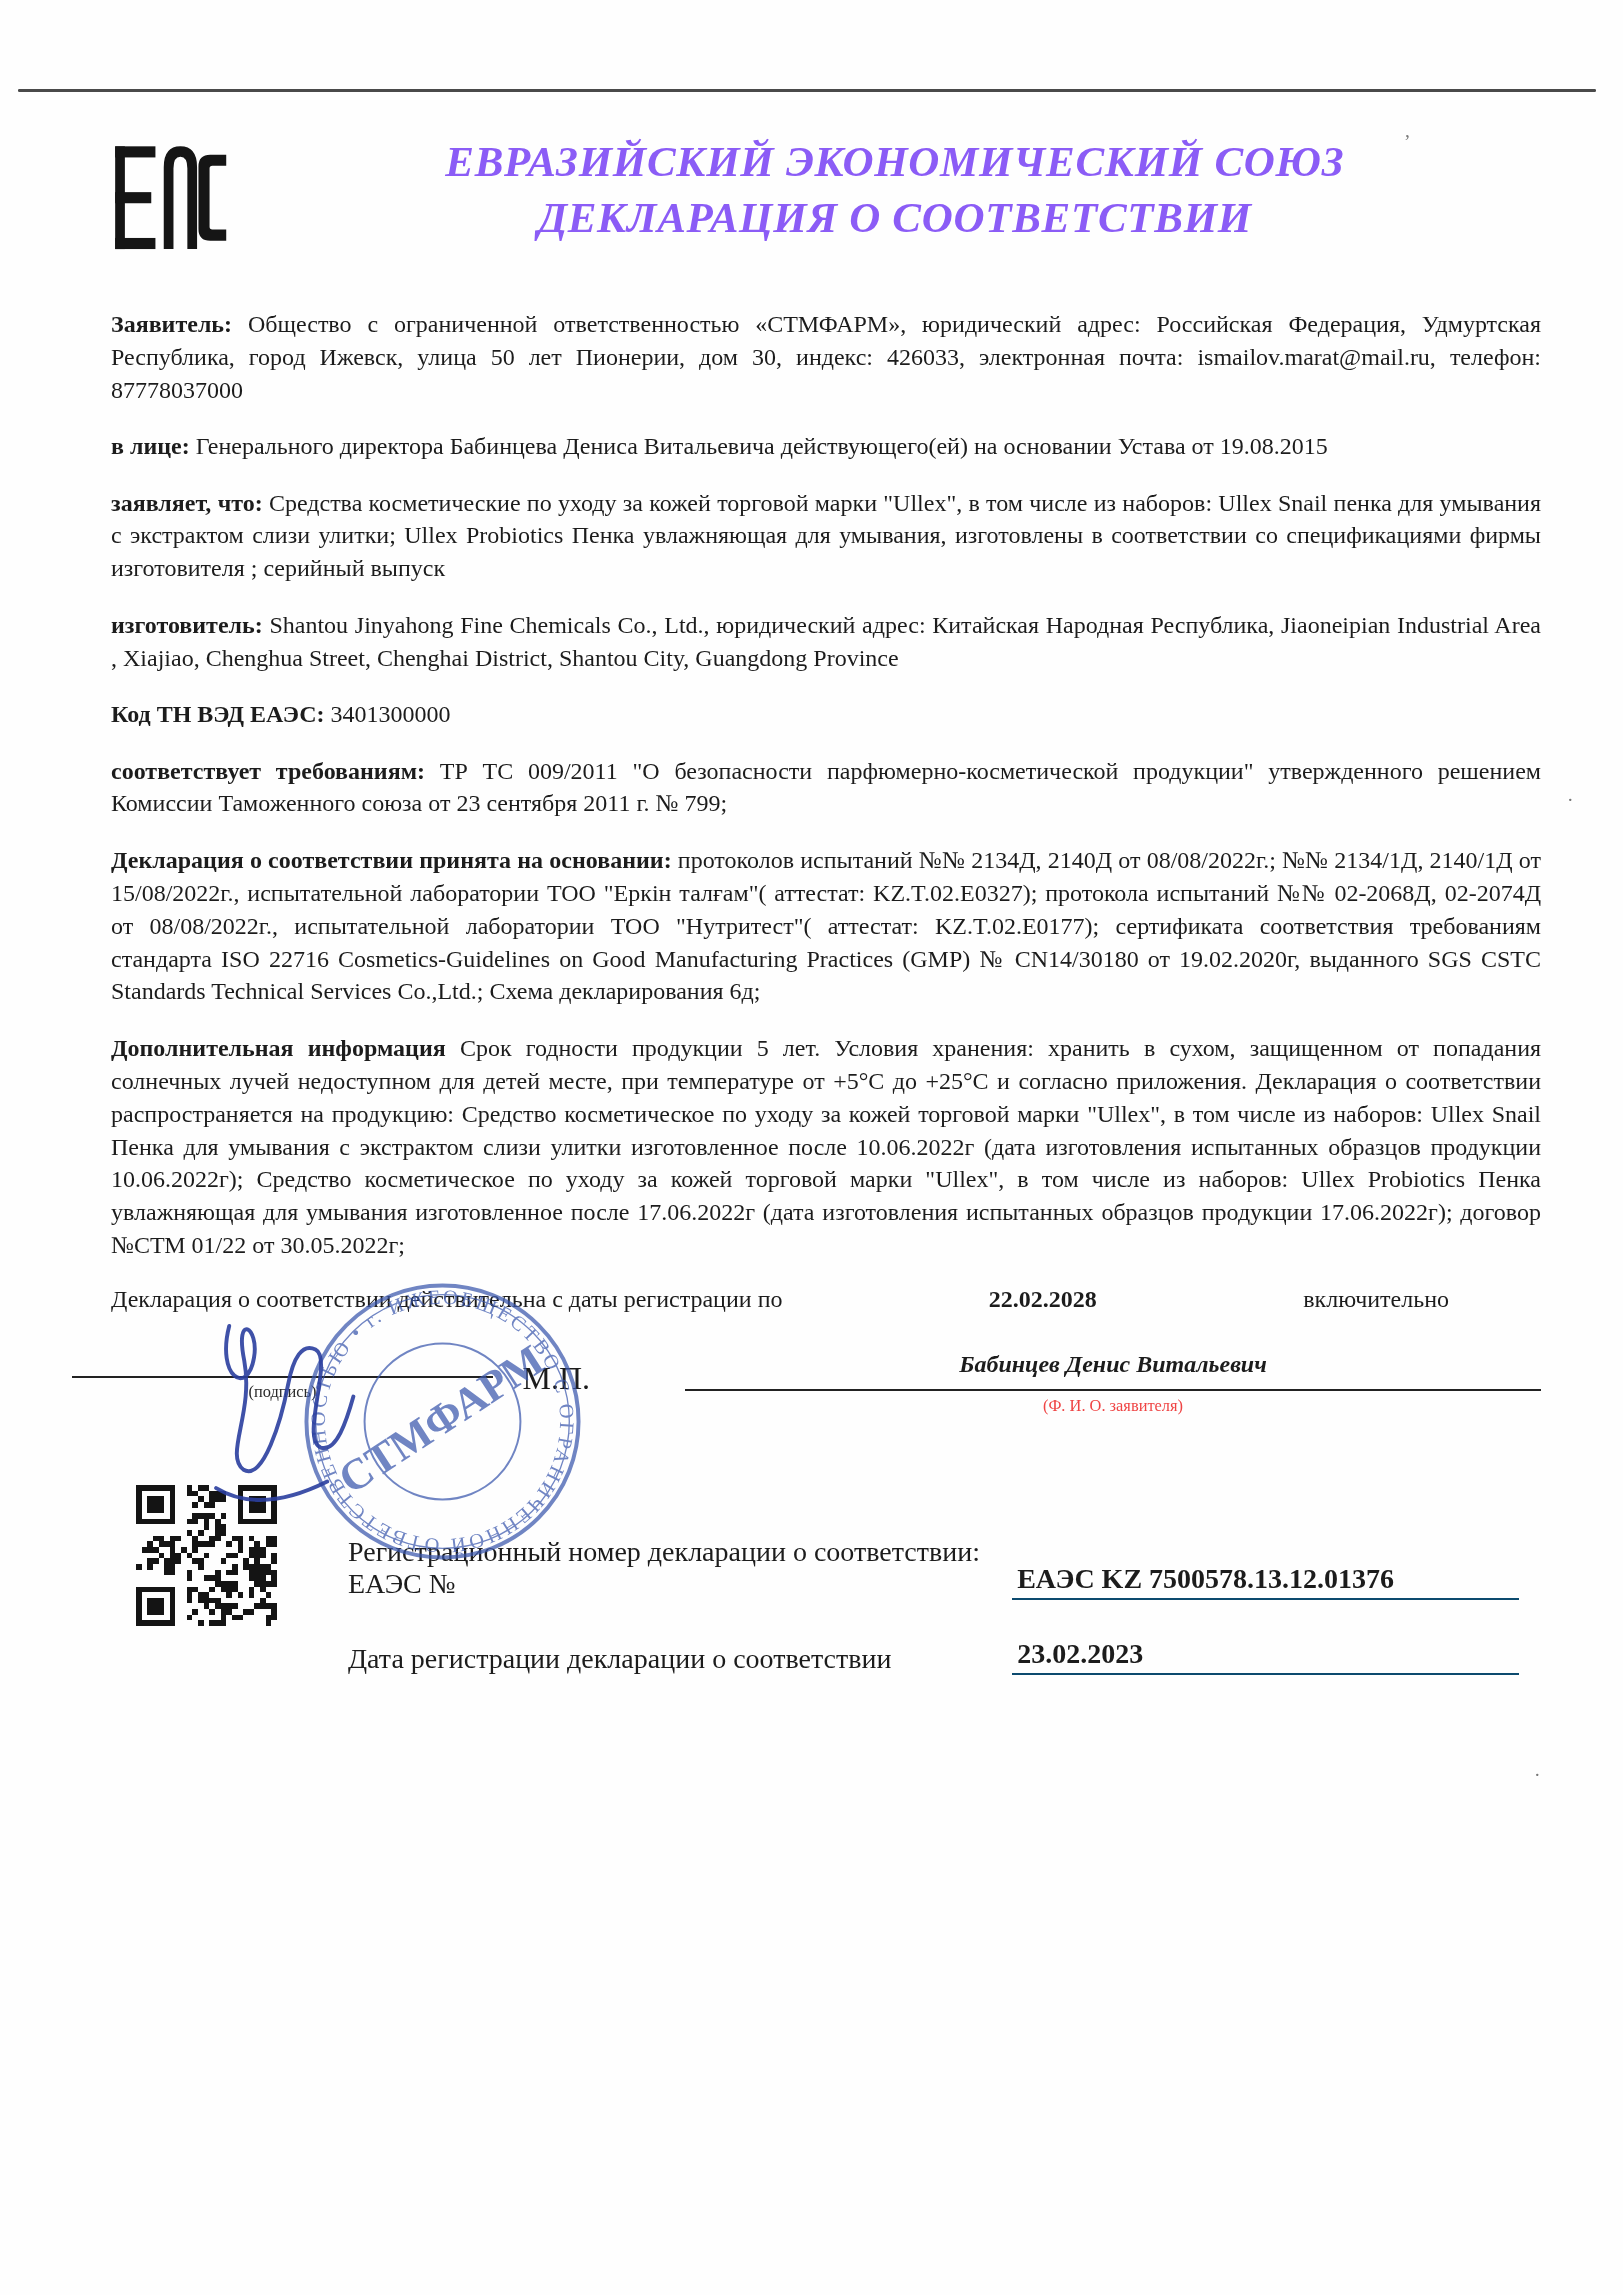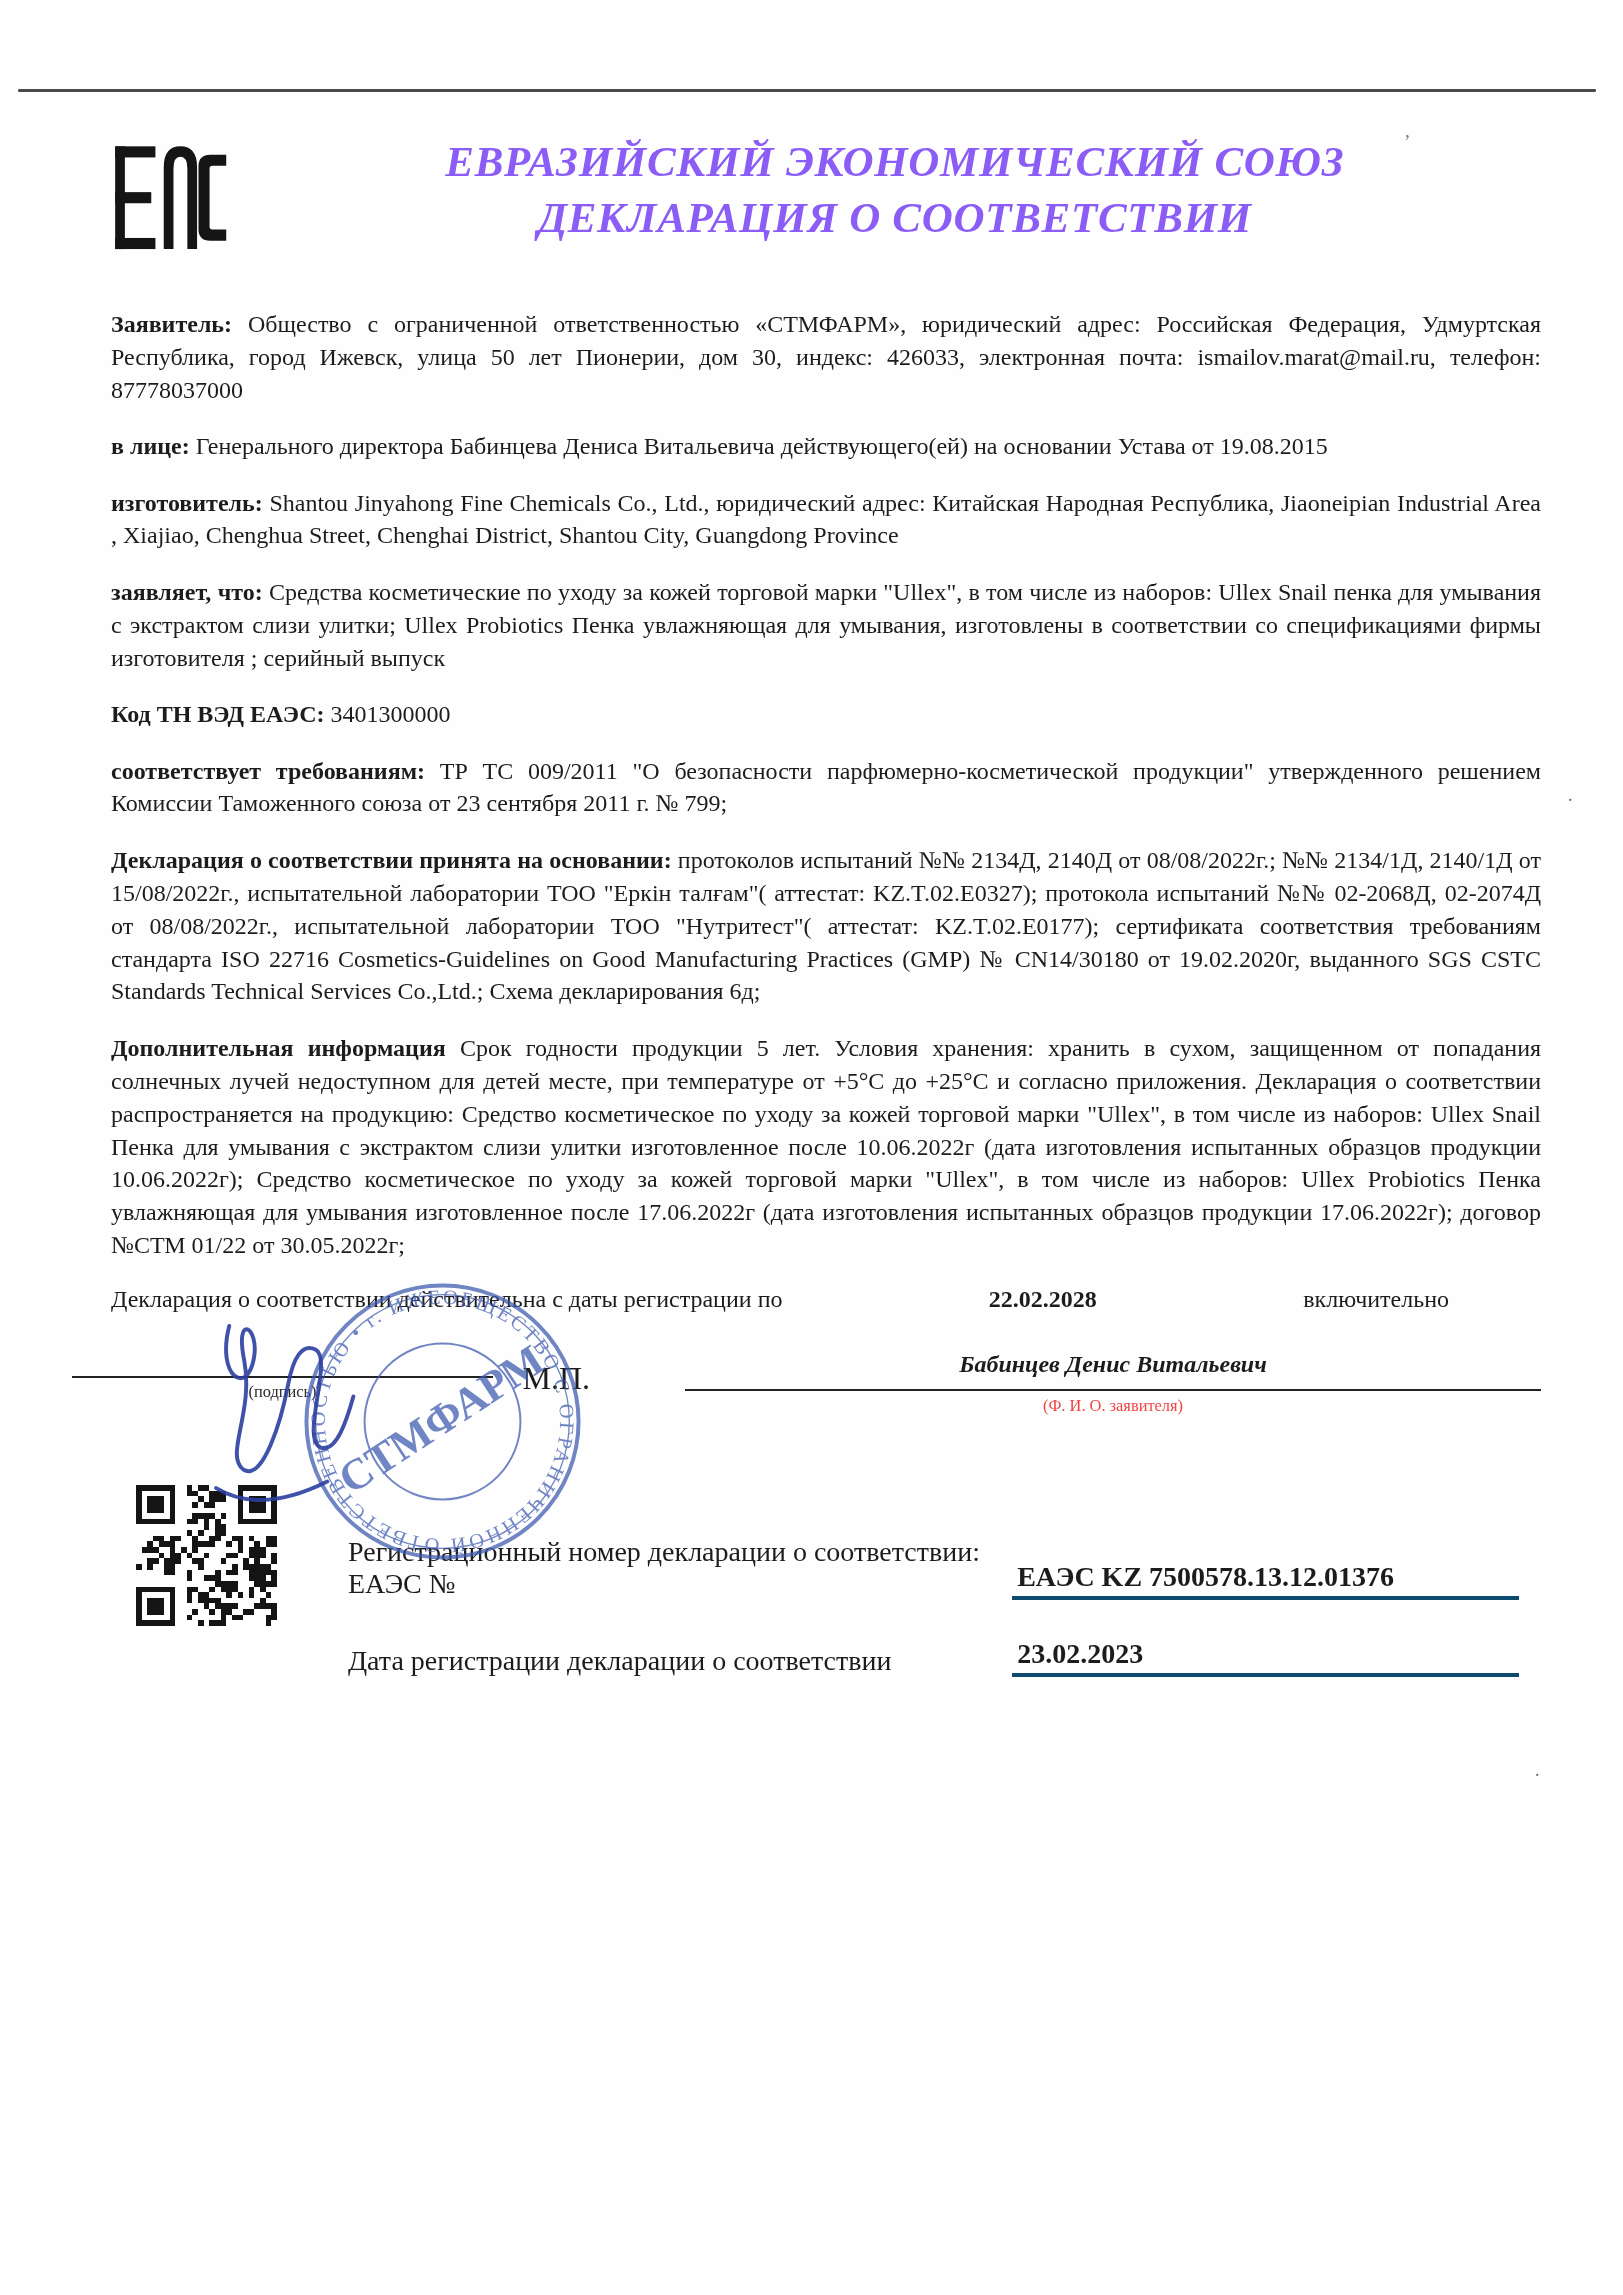--- a/index.html
+++ b/index.html
@@ -38,21 +38,21 @@
 
   .stamp { position:absolute; left:173px; top:-88px; width:317px; height:317px; opacity:0.72; color:#3a57ad; z-index:5; pointer-events:none; }
   .signature-ink { position:absolute; left:79px; top:-59px; width:183px; height:236px; opacity:0.9; z-index:6; pointer-events:none; }
 
   .bottom { display:flex; margin-top:69px; }
   .qr { width:141px; height:141px; margin-left:25px; flex:0 0 auto; }
   .qr svg { width:100%; height:100%; shape-rendering:crispEdges; }
   .reg { flex:1; padding-top:51px; padding-left:71px; }
   .reg-row { display:flex; align-items:flex-end; margin-bottom:38px; font-size:28px; }
   .reg-label { flex:0 0 664px; }
-  .reg-value { flex:0 0 507px; font-weight:bold; border-bottom:4px solid #0c4a6e; padding:0 5.2px 3.3px 5.2px; white-space:nowrap; }
+  .reg-value { flex:0 0 507px; font-weight:bold; border-bottom:2px solid #0c4a6e; padding:0 5.2px 3.3px 5.2px; white-space:nowrap; }
 </style>
 </head>
 <body>
 
 <div class="page">
 
   <div class="scan-line"></div>
   <span class="speckle" style="left:1404px; top:131px;">’</span>
   <span class="speckle" style="left:1567px; top:789px;">·</span>
   <span class="speckle" style="left:1534px; top:1764px;">·</span>
@@ -74,23 +74,23 @@
       <div>ЕВРАЗИЙСКИЙ ЭКОНОМИЧЕСКИЙ СОЮЗ</div>
       <div>ДЕКЛАРАЦИЯ О СООТВЕТСТВИИ</div>
     </div>
   </div>
 
   <main>
     <p class="para"><b>Заявитель:</b> <span>Общество с ограниченной ответственностью «СТМФАРМ», юридический адрес: Российская Федерация, Удмуртская Республика, город Ижевск, улица 50 лет Пионерии, дом 30, индекс: 426033, электронная почта: ismailov.marat@mail.ru, телефон: 87778037000</span></p>
 
     <p class="para"><b>в лице:</b> <span>Генерального директора Бабинцева Дениса Витальевича действующего(ей) на основании Устава от 19.08.2015</span></p>
 
+    <p class="para"><b>заявляет, что:</b> <span>Средства косметические по уходу за кожей торговой марки "Ullex", в том числе из наборов: Ullex Snail пенка для умывания с экстрактом слизи улитки; Ullex Probiotics Пенка увлажняющая для умывания, изготовлены в соответствии со спецификациями фирмы изготовителя ; серийный выпуск</span></p>
+
     <p class="para"><b>изготовитель:</b> <span>Shantou Jinyahong Fine Chemicals Co., Ltd., юридический адрес: Китайская Народная Республика, Jiaoneipian Industrial Area , Xiajiao, Chenghua Street, Chenghai District, Shantou City, Guangdong Province</span></p>
-
-    <p class="para"><b>заявляет, что:</b> <span>Средства косметические по уходу за кожей торговой марки "Ullex", в том числе из наборов: Ullex Snail пенка для умывания с экстрактом слизи улитки; Ullex Probiotics Пенка увлажняющая для умывания, изготовлены в соответствии со спецификациями фирмы изготовителя ; серийный выпуск</span></p>
 
     <p class="para"><b>Код ТН ВЭД ЕАЭС:</b> <span>3401300000</span></p>
 
     <p class="para"><b>соответствует требованиям:</b> <span>ТР ТС 009/2011 "О безопасности парфюмерно-косметической продукции" утвержденного решением Комиссии Таможенного союза от 23 сентября 2011 г. № 799;</span></p>
 
     <p class="para"><b>Декларация о соответствии принята на основании:</b> <span>протоколов испытаний №№ 2134Д, 2140Д от 08/08/2022г.; №№ 2134/1Д, 2140/1Д от 15/08/2022г., испытательной лаборатории ТОО "Еркін талғам"( аттестат: KZ.T.02.E0327); протокола испытаний №№ 02-2068Д, 02-2074Д от 08/08/2022г., испытательной лаборатории ТОО "Нутритест"( аттестат: KZ.T.02.E0177); сертификата соответствия требованиям стандарта ISO 22716 Cosmetics-Guidelines on Good Manufacturing Practices (GMP) № CN14/30180 от 19.02.2020г, выданного SGS CSTC Standards Technical Services Co.,Ltd.; Схема декларирования 6д;</span></p>
 
     <p class="para"><b>Дополнительная информация</b> <span>Срок годности продукции 5 лет. Условия хранения: хранить в сухом, защищенном от попадания солнечных лучей недоступном для детей месте, при температуре от +5°С до +25°С и согласно приложения. Декларация о соответствии распространяется на продукцию: Средство косметическое по уходу за кожей торговой марки "Ullex", в том числе из наборов: Ullex Snail Пенка для умывания с экстрактом слизи улитки изготовленное после 10.06.2022г (дата изготовления испытанных образцов продукции 10.06.2022г); Средство косметическое по уходу за кожей торговой марки "Ullex", в том числе из наборов: Ullex Probiotics Пенка увлажняющая для умывания изготовленное после 17.06.2022г (дата изготовления испытанных образцов продукции 17.06.2022г); договор №СТМ 01/22 от 30.05.2022г;</span></p>
 
     <div class="validity">

